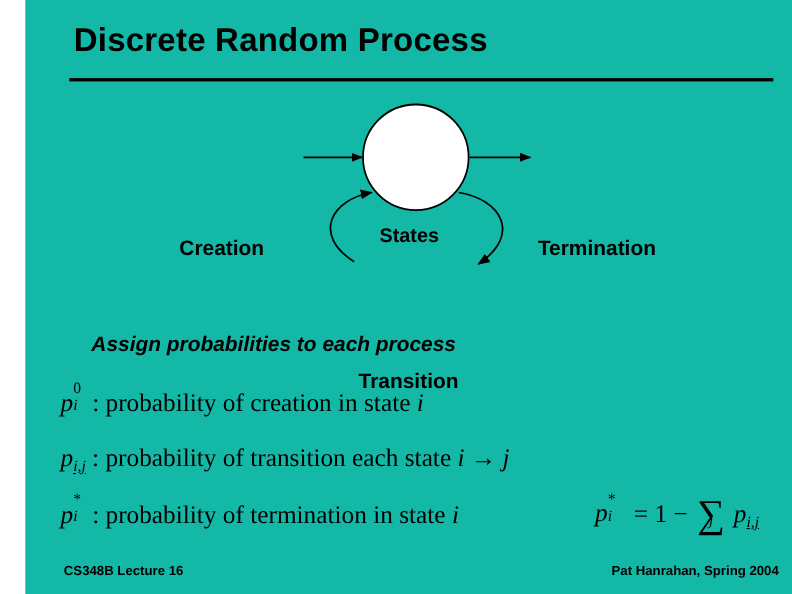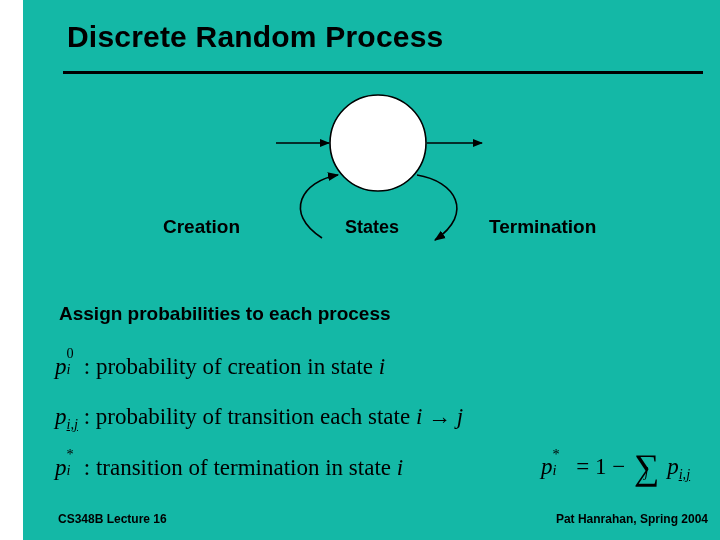--- a/index.html
+++ b/index.html
@@ -52,31 +52,32 @@
   .diag-label {
     position: absolute;
     font-size: 19px;
     font-weight: bold;
     white-space: nowrap;
     color: #000000;
     text-align: right;
   }
   #label-creation   { left: 140px; top: 131px; }
   #label-termination{ left: 466px; top: 131px; }
-  #label-states     { left: 322px; top: 132px; font-size: 18px; }
+  #label-states     { left: 322px; top: 119px; font-size: 18px; }
   #label-transition { left: 303px; top: 252px; }
 
   
   #assign-line {
     position: absolute;
-    left: 36px;
+    left: 60px;
     top: 303px;
     font-size: 19px;
     font-weight: bold;
     white-space: nowrap;
+    font-style: italic;
   }
 
   
   .eq {
     position: absolute;
     font-family: "Liberation Serif", serif;
     font-size: 23px;
     color: #000000;
     white-space: nowrap;
     line-height: 1;
@@ -174,41 +175,42 @@
       <line x1="404" y1="58" x2="459" y2="58" stroke="#000000" stroke-width="1.5" marker-end="url(#arrowEnd)"></line>
 
       <path d="M 394 90 C 432 96 452 128 412 155" fill="none" stroke="#000000" stroke-width="1.6" marker-end="url(#arrowEnd)"></path>
 
       <path d="M 299 153 C 260 128 279 96 315 90" fill="none" stroke="#000000" stroke-width="1.6" marker-end="url(#arrowEnd)"></path>
     </svg>
 
     <div class="diag-label" id="label-creation">Creation</div>
     <div class="diag-label" id="label-states">States</div>
     <div class="diag-label" id="label-termination">Termination</div>
+    <div class="diag-label" id="label-transition">Transition</div>
   </div>
 
   <div id="assign-line">Assign probabilities to each process</div>
 
   <div class="eq" id="eq-1">
     <span class="pvar pad">p<span class="sup">0</span><span class="sub">i</span></span>
     <span class="rom">: probability of creation in state</span>
     <span class="var">i</span>
   </div>
 
   <div class="eq" id="eq-2">
     <span class="var">p</span><span class="sub-inline">i,j</span>
     <span class="rom">: probability of transition each state</span>
     <span class="var">i</span>
     <span class="rom">→</span>
     <span class="var">j</span>
   </div>
 
   <div class="eq" id="eq-3">
     <span class="pvar pad">p<span class="sup">*</span><span class="sub">i</span></span>
-    <span class="rom">: transition of termination in state</span>
+    <span class="rom">: probability of termination in state</span>
     <span class="var">i</span>
   </div>
 
   <div class="eq" id="eq-4">
     <span class="pvar pad2">p<span class="sup">*</span><span class="sub">i</span></span>
     <span class="rom">=</span>
     <span class="rom">1</span>
     <span class="rom">−</span>
     <span class="sum"><span class="sigma">∑</span><span class="sumsub">j</span></span>
     <span class="var">p</span><span class="sub-inline">i,j</span>

